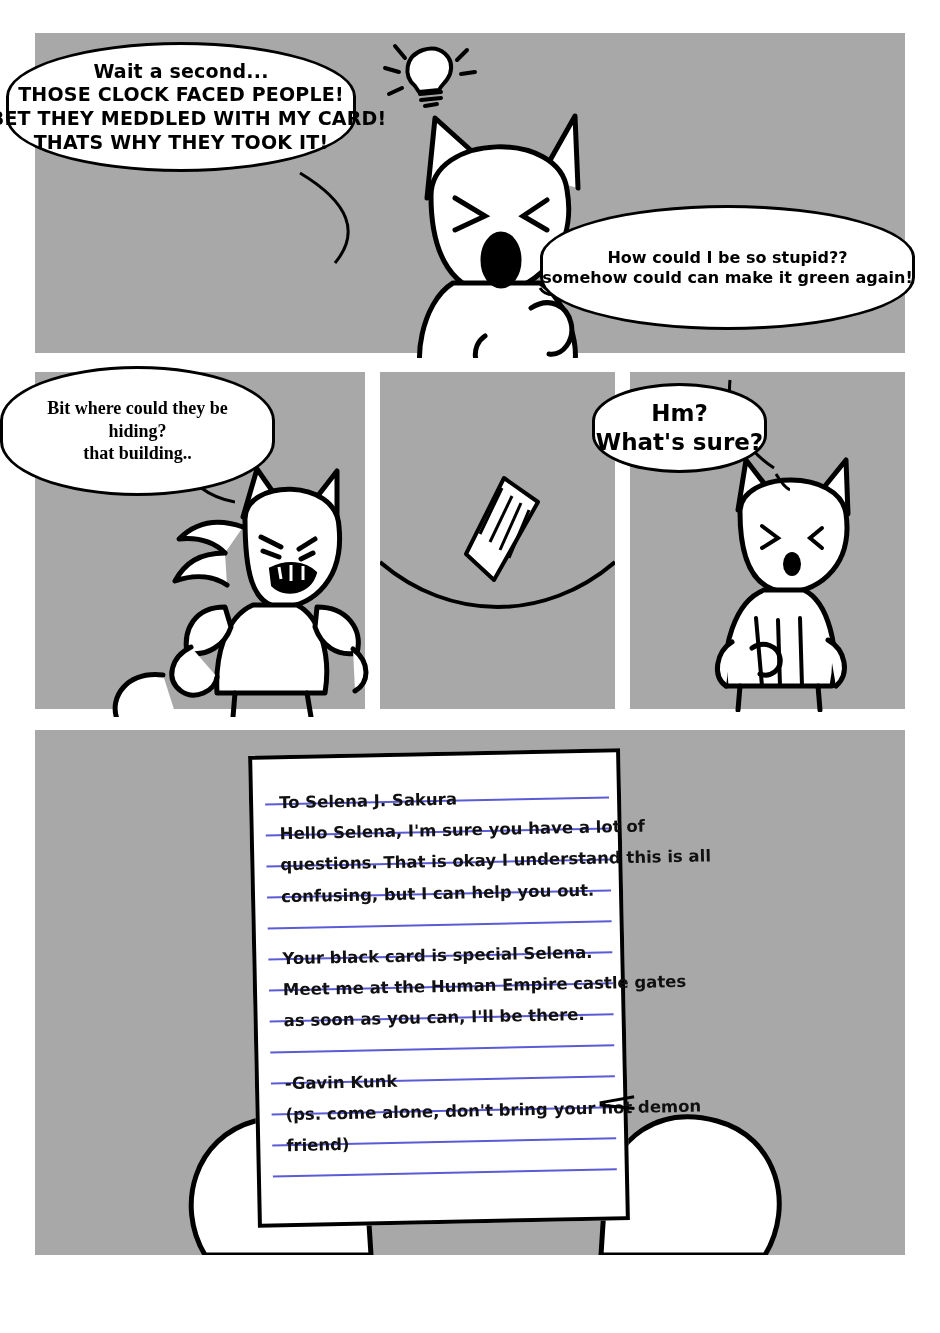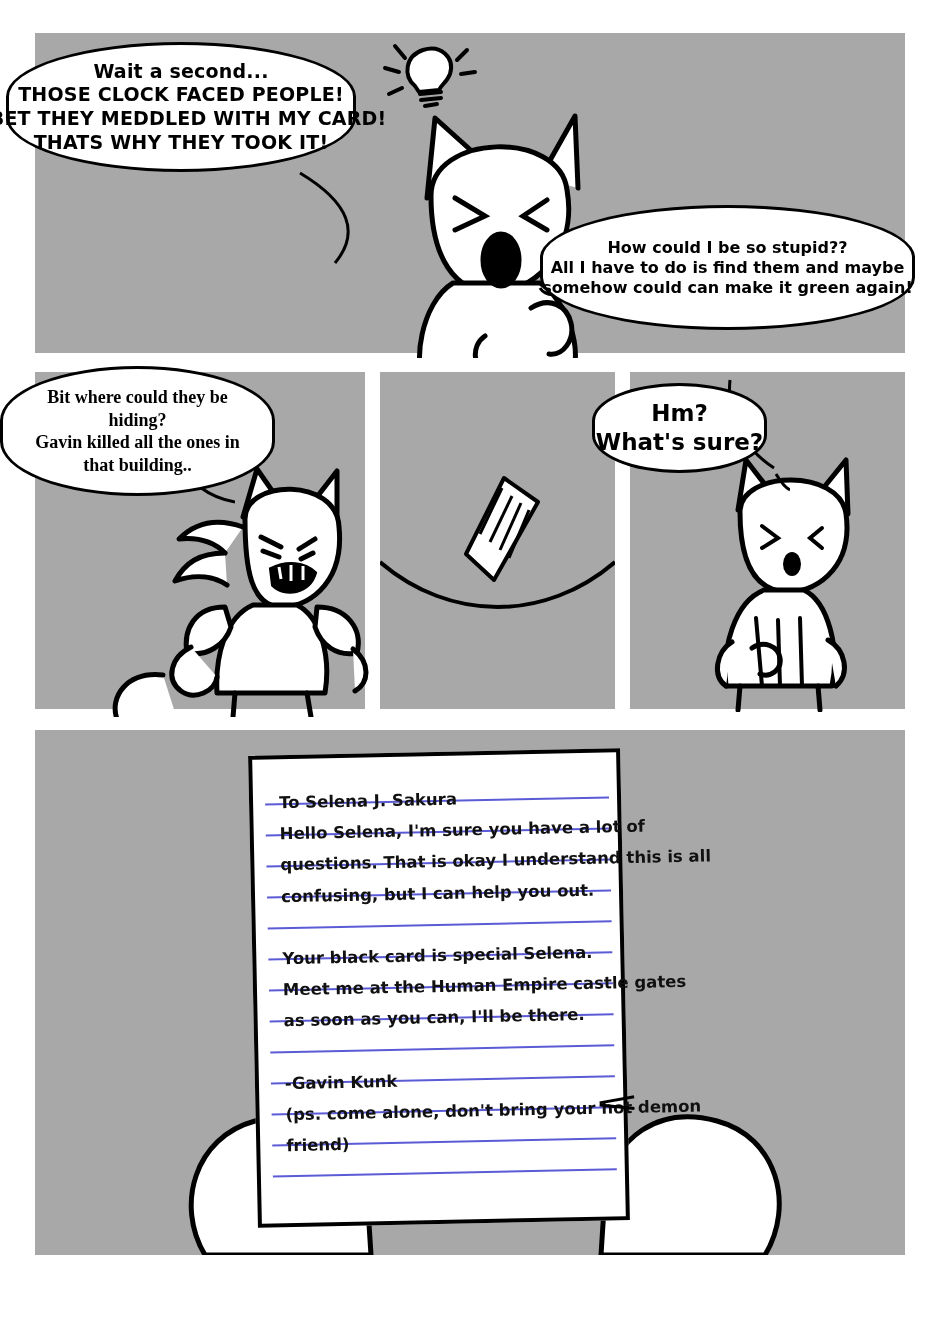--- a/index.html
+++ b/index.html
@@ -198,21 +198,20 @@
       <span class="line">Wait a second...</span>
       <span class="line">THOSE CLOCK FACED PEOPLE!</span>
       <span class="line">I BET THEY MEDDLED WITH MY CARD!</span>
       <span class="line">THATS WHY THEY TOOK IT!</span>
     </div>
   </div>
 
   <div class="bubble" id="bubble-2">
     <div>
       <span class="line">How could I be so stupid??</span>
-      <span class="line">All I have to do is find them and maybe</span>
       <span class="line">somehow could can make it green again!</span>
     </div>
   </div>
 
   <div class="panel" id="panel-2">
     <svg class="char" style="left:40px; top:85px;" width="320" height="260" viewBox="0 0 320 260">
       <g fill="#ffffff" stroke="#000000" stroke-width="5" stroke-linejoin="round" stroke-linecap="round">
 
         <path d="M168 60 L182 12 L214 58"></path>
         <path d="M228 58 L262 14 L262 70"></path>
@@ -253,21 +252,20 @@
 
     <svg class="tail" style="left:80px; top:80px;" width="120" height="80" viewBox="0 0 120 80">
       <path d="M60 2 C70 30 96 46 120 50" fill="none" stroke="#000" stroke-width="3"></path>
     </svg>
   </div>
 
   <div class="bubble" id="bubble-3">
     <div>
       <span class="line">Bit where could they be</span>
       <span class="line">hiding?</span>
-      <span class="line">Gavin killed all the ones in</span>
       <span class="line">that building..</span>
     </div>
   </div>
 
   <div class="panel" id="panel-3">
 
     <svg style="position:absolute; left:0; top:170px;" width="235" height="167" viewBox="0 0 235 167" preserveAspectRatio="none">
       <path d="M0 20 C70 80 165 80 235 20" fill="none" stroke="#000" stroke-width="4"></path>
     </svg>
 

